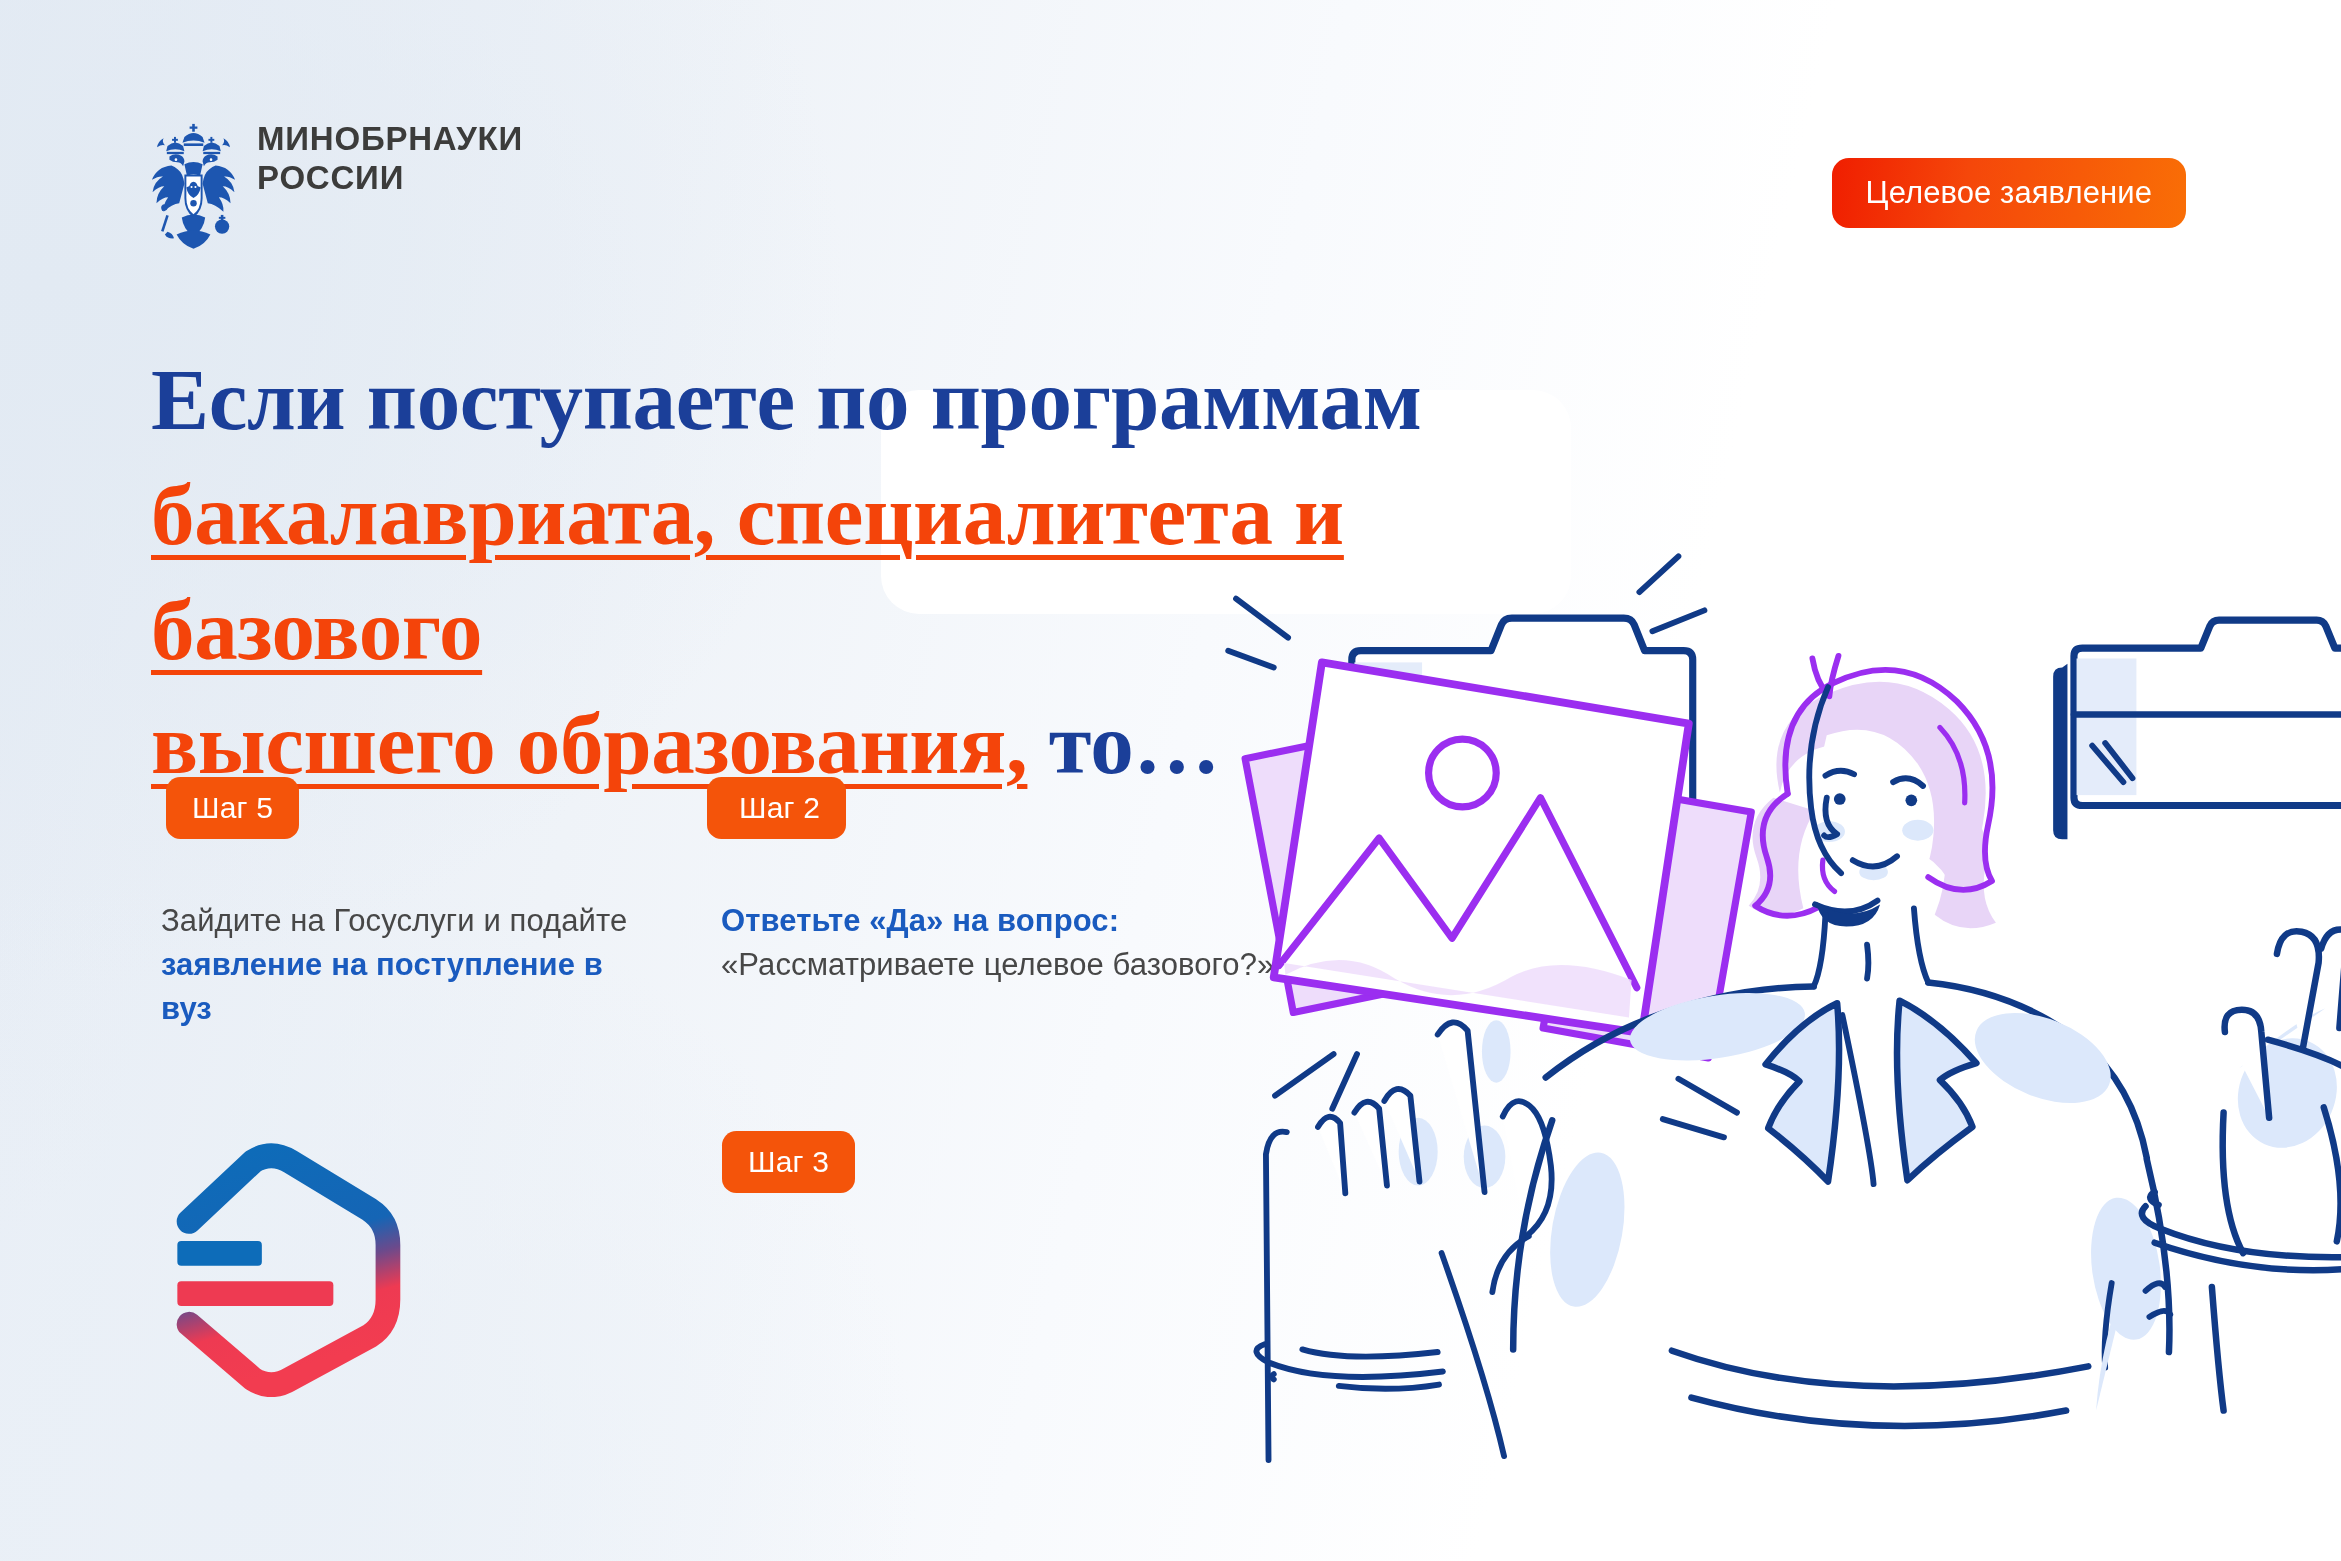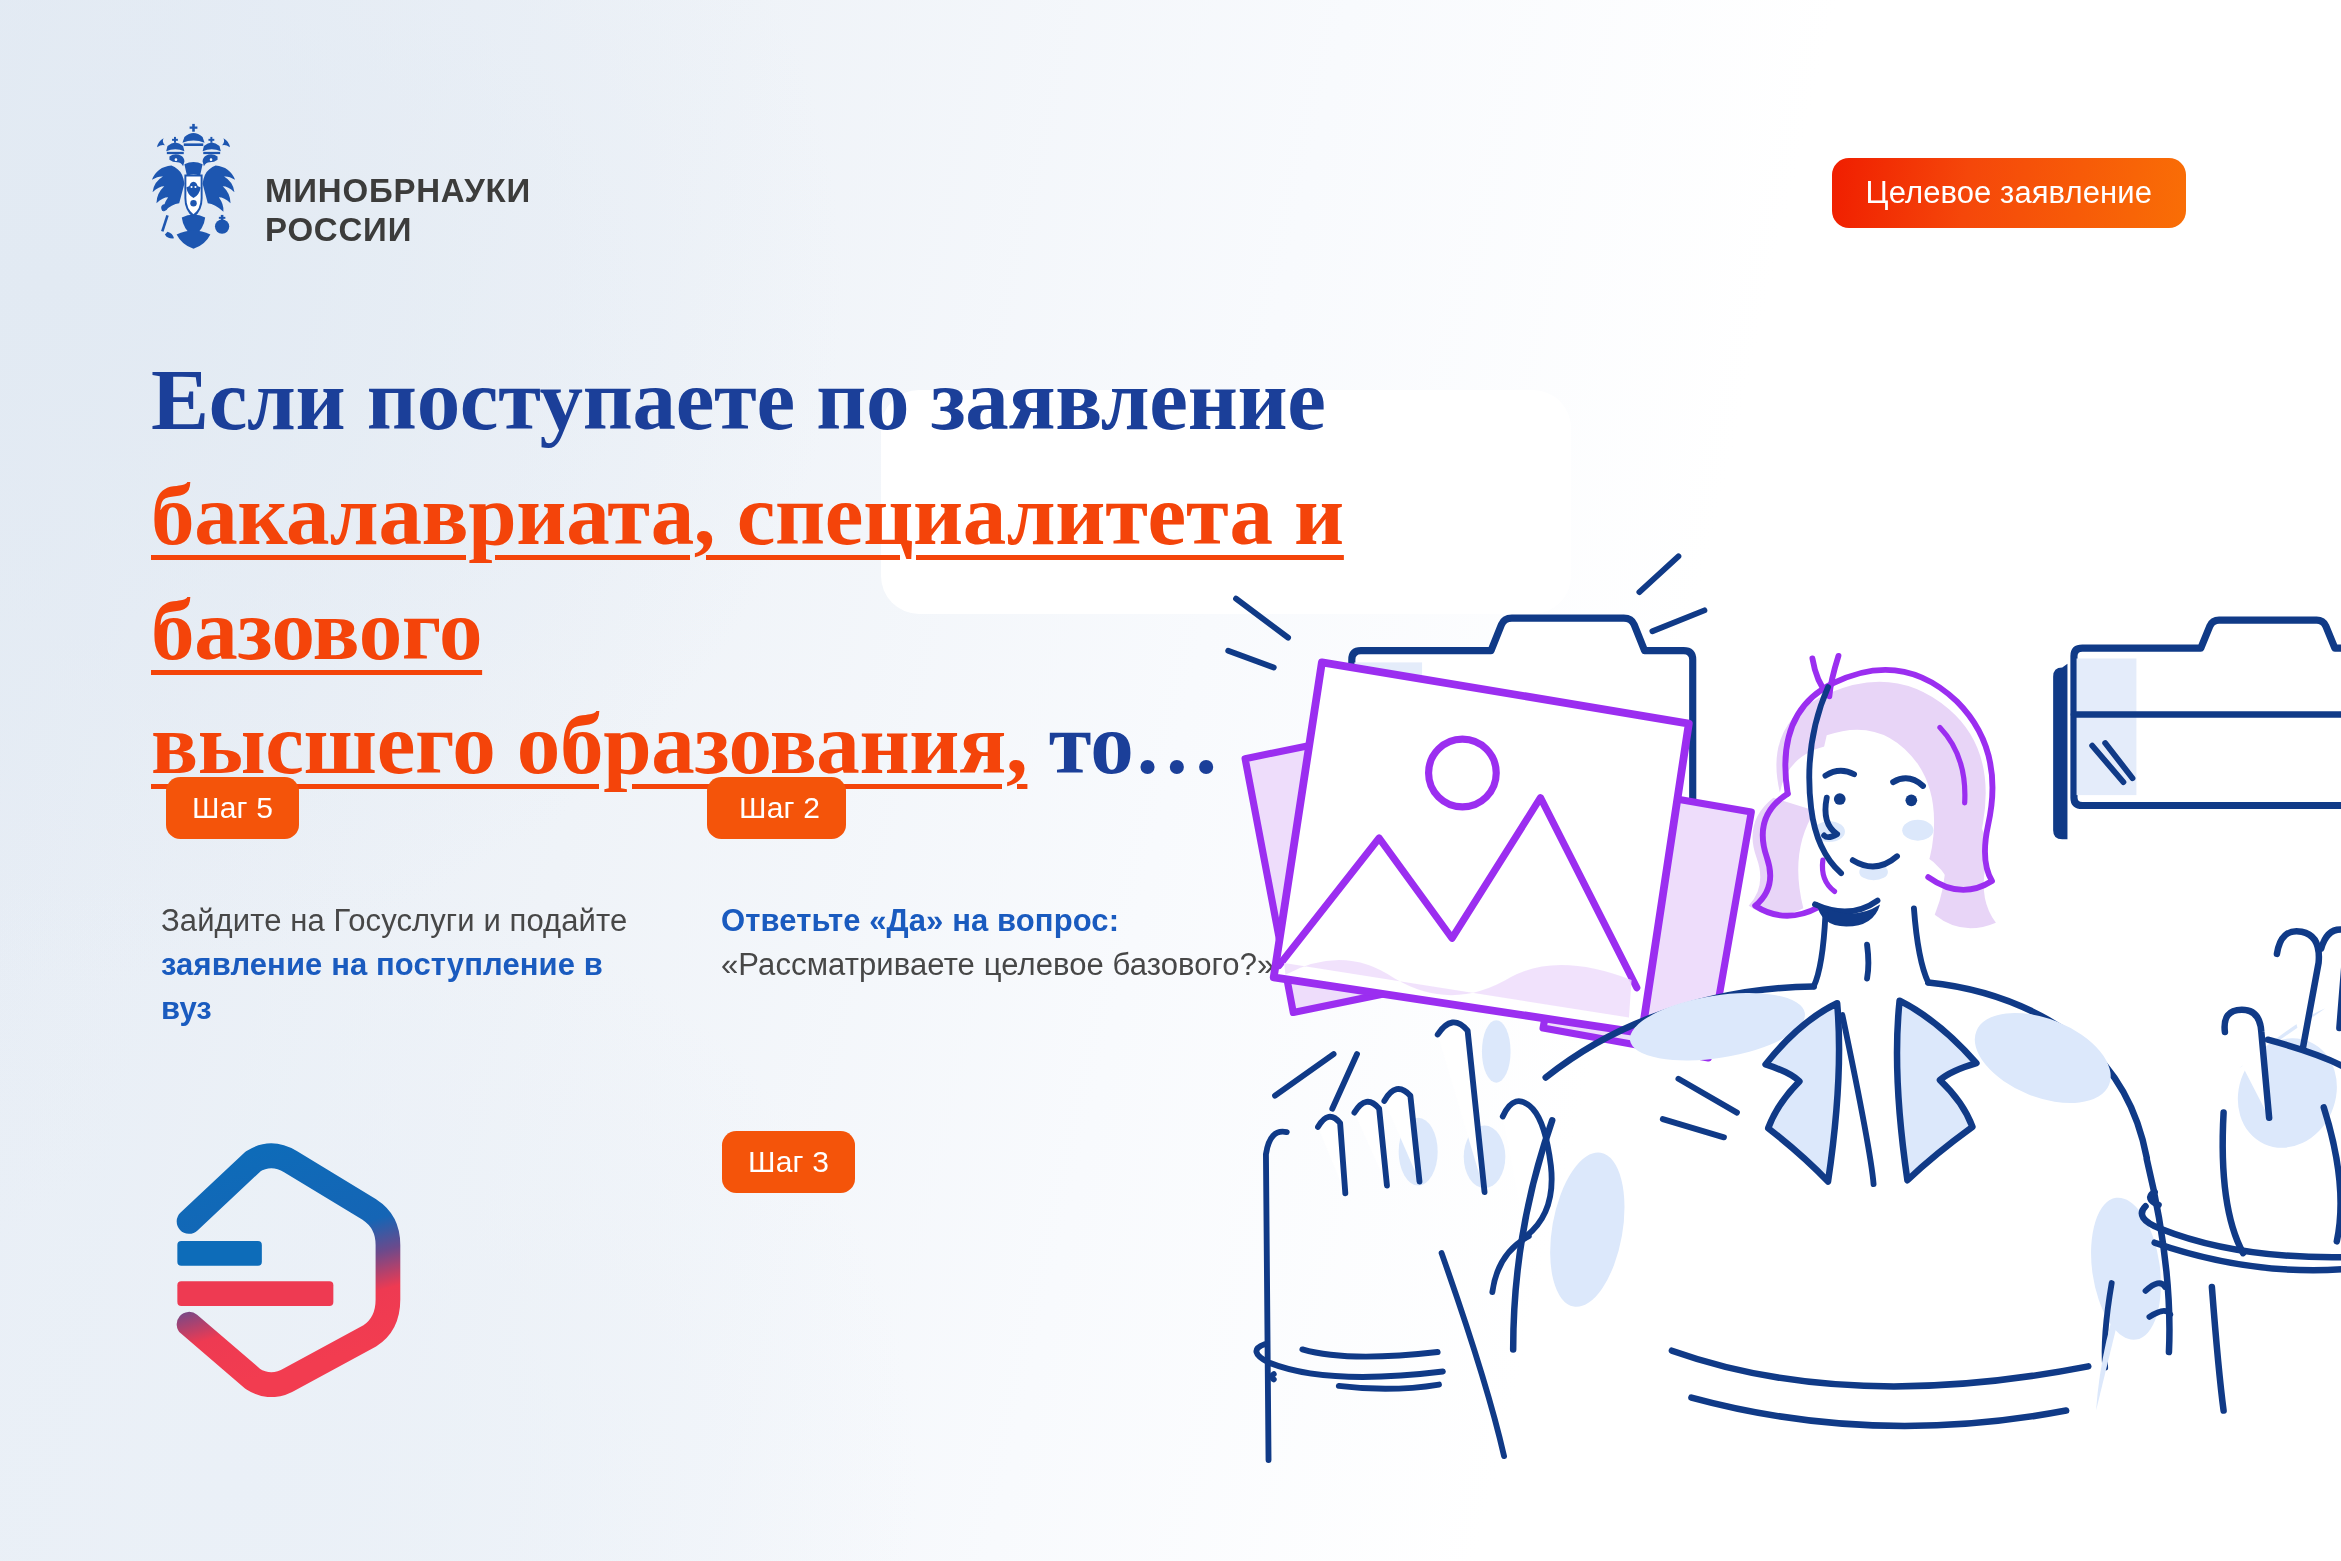--- a/index.html
+++ b/index.html
@@ -16,21 +16,21 @@
       radial-gradient(976px 911px at 10% 95%, #EAF0F7 0%, rgba(234,240,247,0) 70%),
       linear-gradient(103deg,#E4EBF4 0%,#EFF3F8 28%,#F8FAFD 50%,#FFFFFF 68%,#FFFFFF 100%);
   }
   
   .head-panel{
     position:absolute;left:881px;top:390px;width:690px;height:224px;
     background:#ffffff;border-radius:38px;filter:blur(0.3px);
   }
 
   
-  .logo-block{position:absolute;left:148px;top:120px;display:flex;align-items:flex-end;gap:26px;}
+  .logo-block{position:absolute;left:148px;top:120px;display:flex;align-items:flex-start;gap:18px;}
   .coat{width:91px;height:130px;display:block;}
   .logo-text{
     color:#3C3C3B;font-weight:700;font-size:33px;line-height:1.18;
     letter-spacing:0.8px;white-space:pre-line;
   }
 
   .badges{position:absolute;right:156px;top:158px;display:flex;gap:40px;align-items:stretch;}
   .badge{
     height:70px;display:flex;align-items:center;justify-content:center;
     color:#ffffff;font-size:31px;letter-spacing:0.1px;white-space:nowrap;
@@ -143,21 +143,21 @@
     </svg>
     <div class="logo-text">МИНОБРНАУКИ
 РОССИИ</div>
   </div>
 
   <div class="badges">
     <div class="badge badge-topic">Целевое заявление</div>
   </div>
 
   <div class="headline">
-    <span>Если поступаете по заявление</span><br>
+    <span>Если поступаете по программам</span><br>
     <span class="hl-accent">бакалавриата, специалитета и базового</span><br>
     <span class="hl-accent">высшего образования,</span><span class="hl-tail"> то…</span>
   </div>
 
   <div class="step-badge" id="badge-s1">Шаг 5</div>
   <div class="step-text" id="text-s1">
     <span>Зайдите на Госуслуги и подайте </span><b>заявление на поступление в вуз</b>
   </div>
 
   <div class="step-badge" id="badge-s2">Шаг 2</div>

